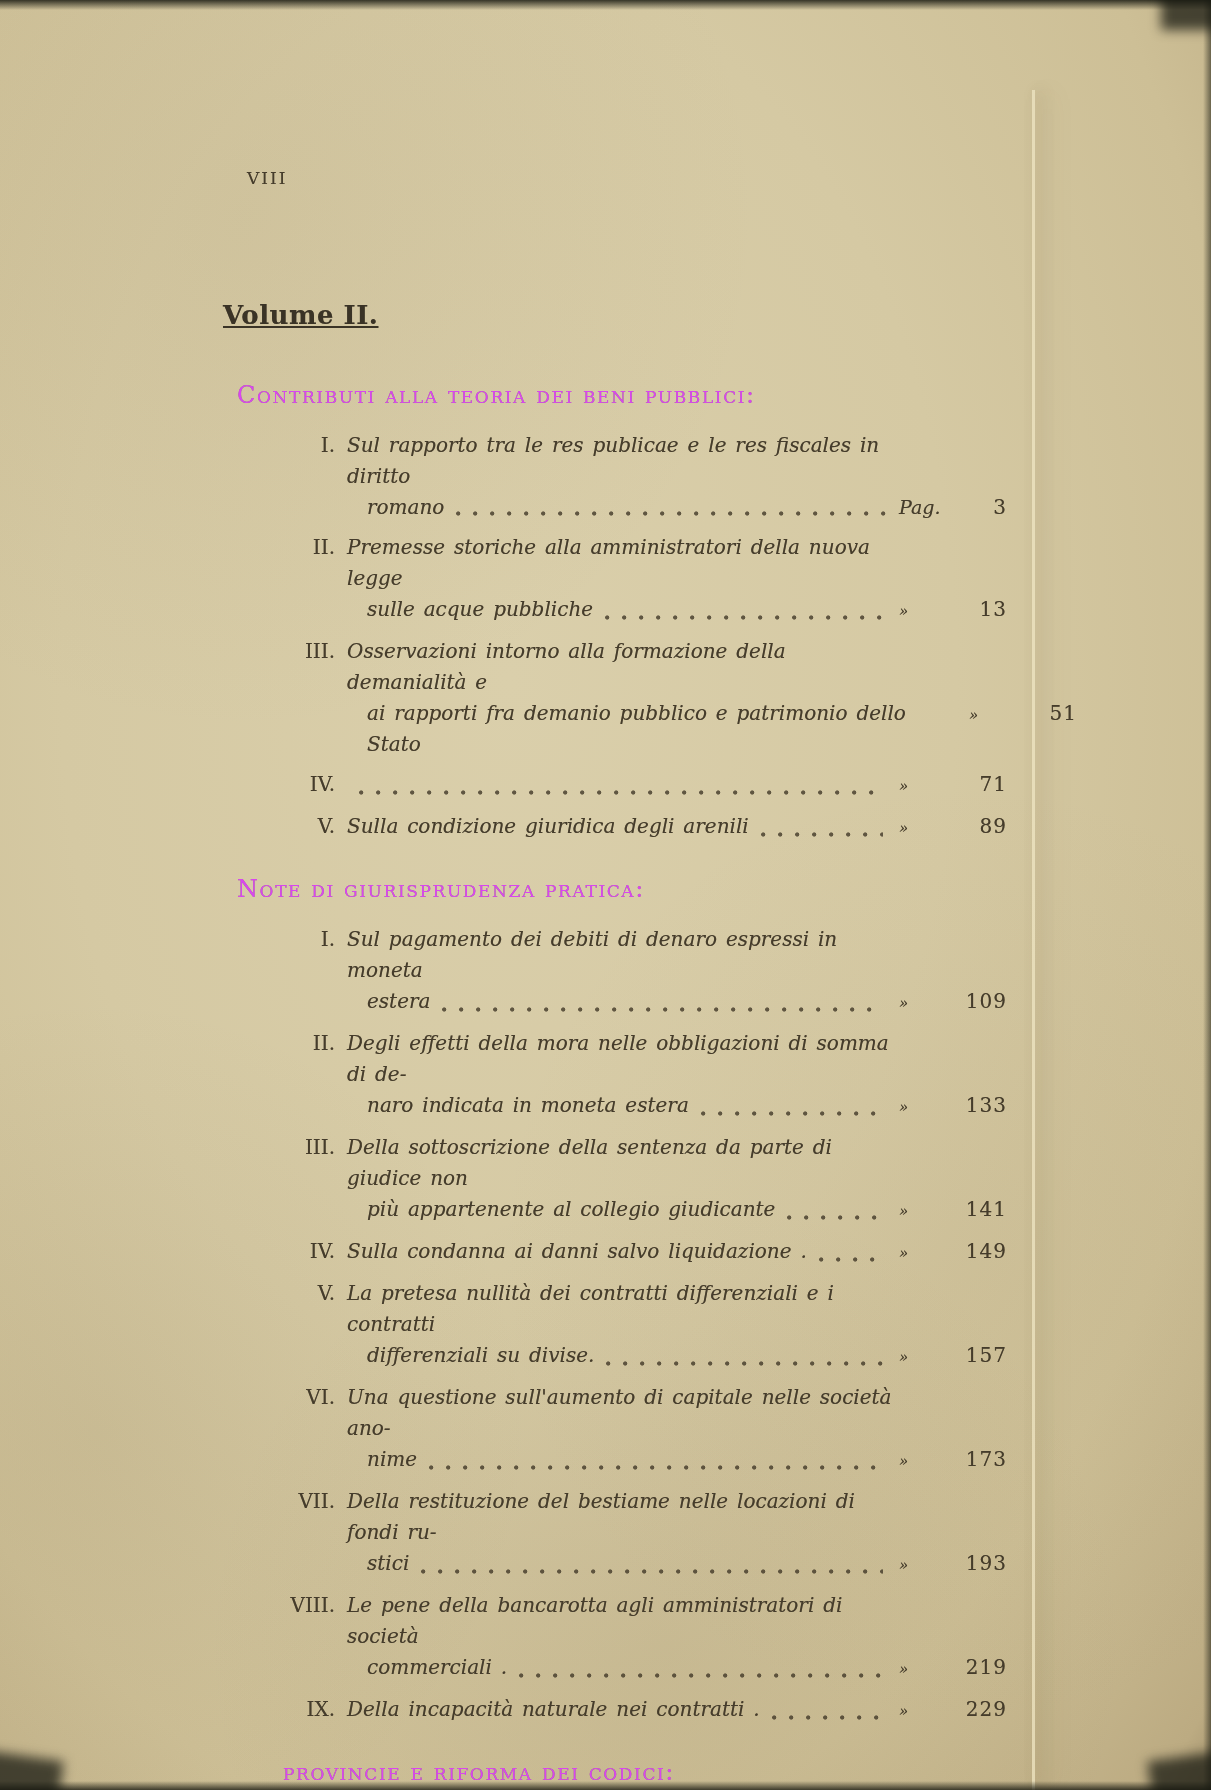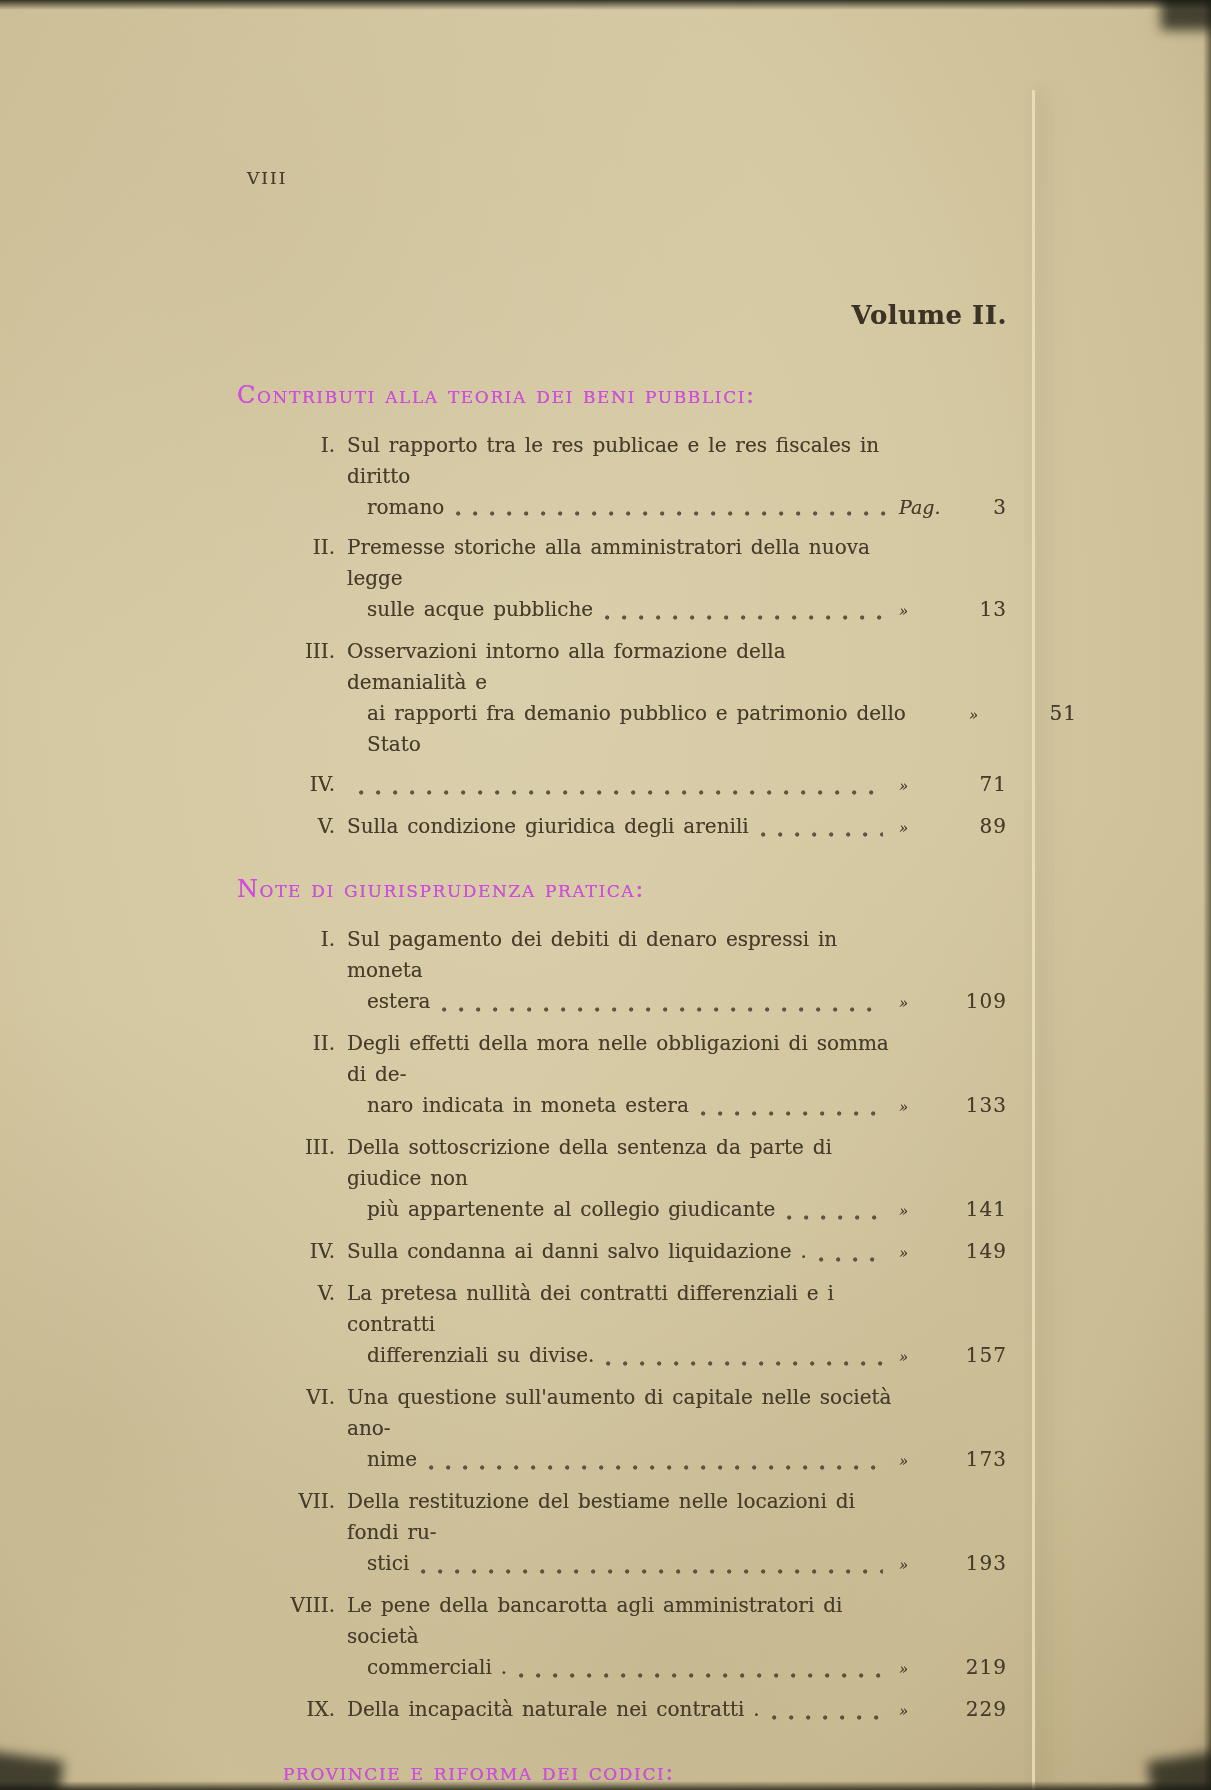--- a/index.html
+++ b/index.html
@@ -52,44 +52,45 @@
     color:#453c2b;
     text-shadow:0 0 .6px rgba(70,60,42,.5);
   }
   .folio {
     margin:168px 0 0 10px;
     font-size:17px; letter-spacing:2px;
     font-variant:small-caps;
   }
   .title {
     margin-top:112px;
-    text-align:right; margin-left:-14px;
+    text-align:left; margin-left:-14px;
     font-size:26px; font-weight:bold; color:#3a3326;
     letter-spacing:.5px;
+    text-decoration:underline;
   }
   .toc { margin-top:50px; }
   .heading {
     font-variant:small-caps;
     font-size:24px; letter-spacing:1.6px;
     color:#d946ef;
     margin:30px 0 20px 0;
     line-height:30px;
   }
   .hline-cont { padding-left:46px; }
   .entry { margin-bottom:9px; }
   .line {
     display:flex; align-items:baseline;
     line-height:31px; font-size:20px;
     word-spacing:2.5px;
   }
   .line.cont { padding-left:130px; }
   .num {
     flex:none; width:98px; text-align:right; padding-right:12px;
   }
-  .txt { flex:none; max-width:560px; }
+  .txt { flex:none; max-width:560px;font-style:italic; }
   .leader {
     flex:1 1 auto; min-width:14px;
     align-self:flex-end; height:9px;
     margin:0 10px 5px 12px;
     background-image:radial-gradient(circle at 2.2px 4.5px, rgba(66,57,40,.8) 1.7px, transparent 2.5px);
     background-size:17px 9px; background-repeat:repeat-x;
   }
   .leader.noleader { background:none; }
   .ref { flex:none; width:56px; font-size:19px;font-style:italic; }
   .ref.ditto { font-size:15px; padding-left:6px; }

